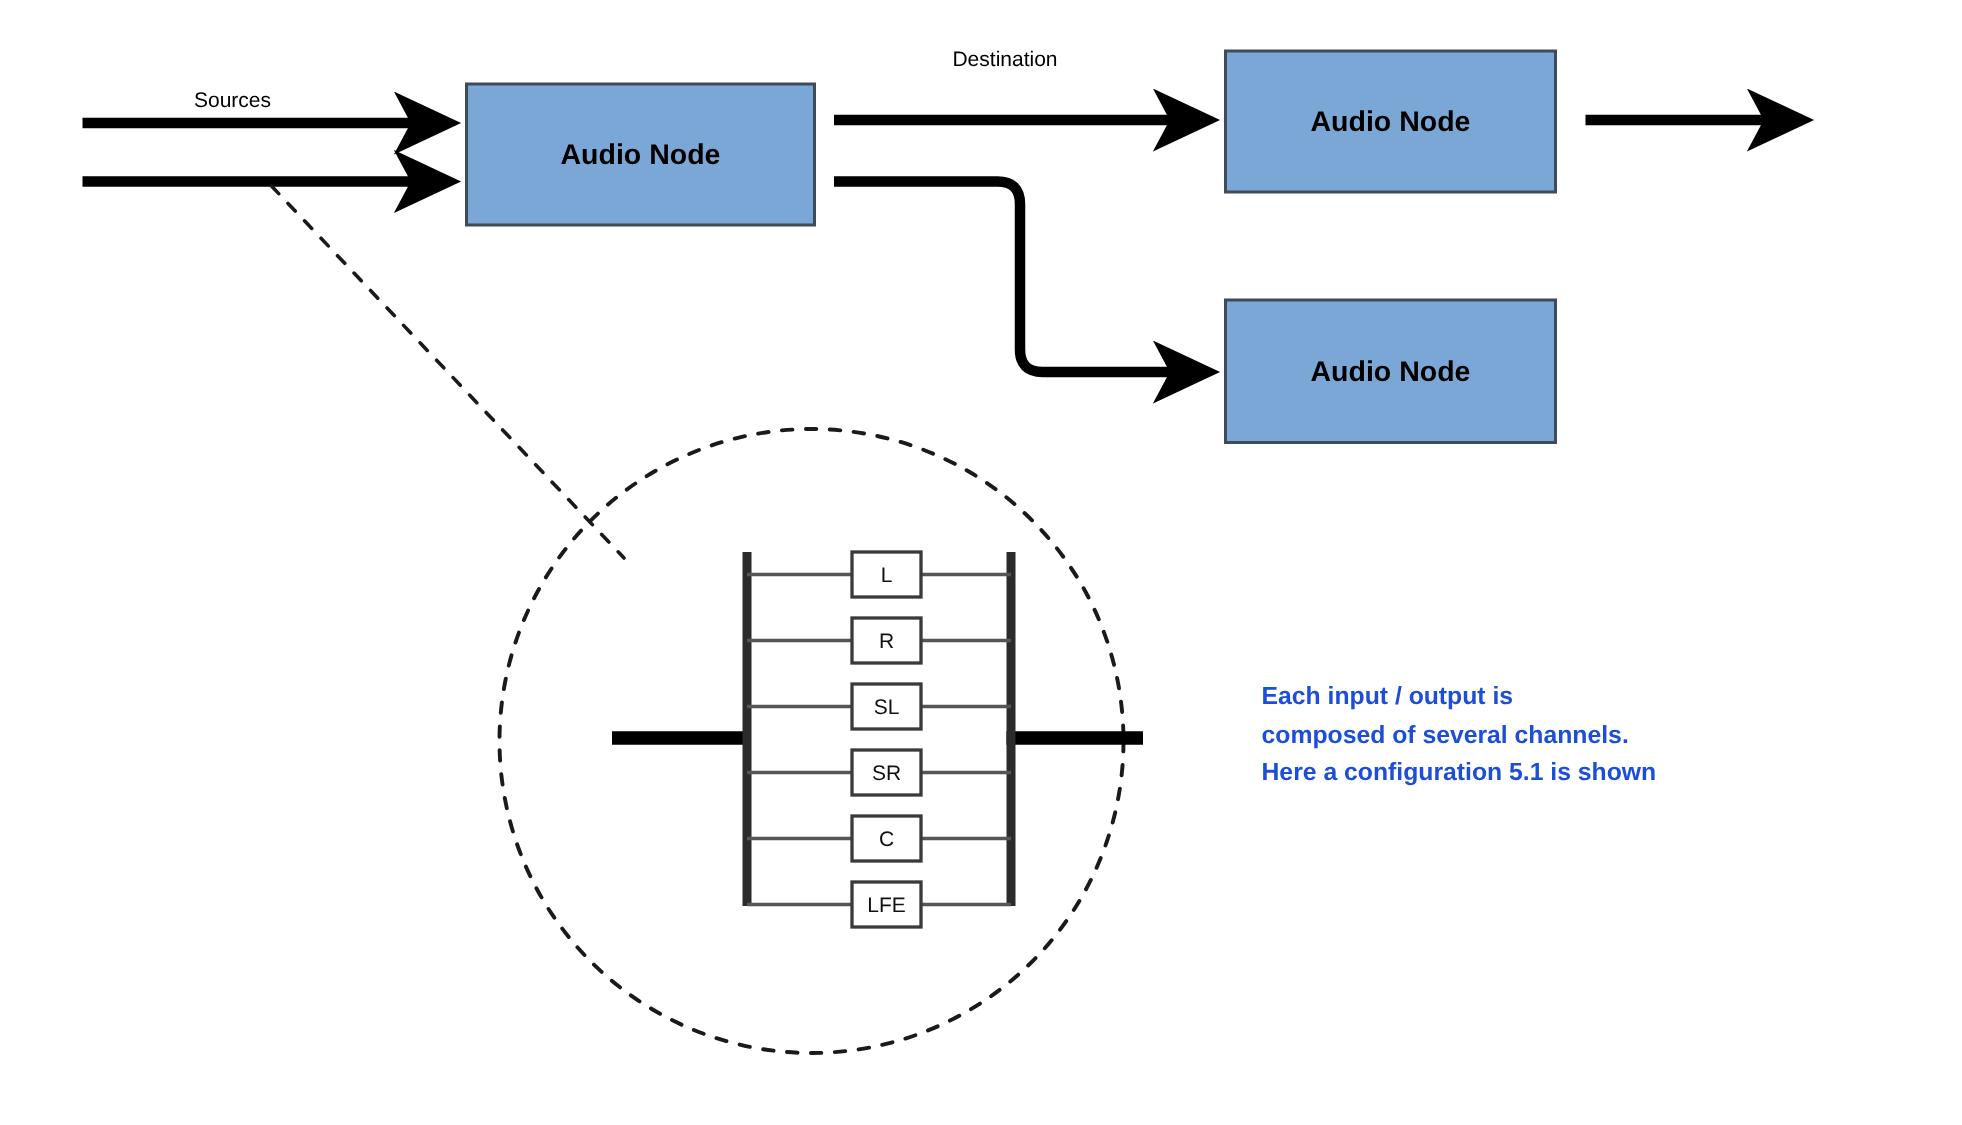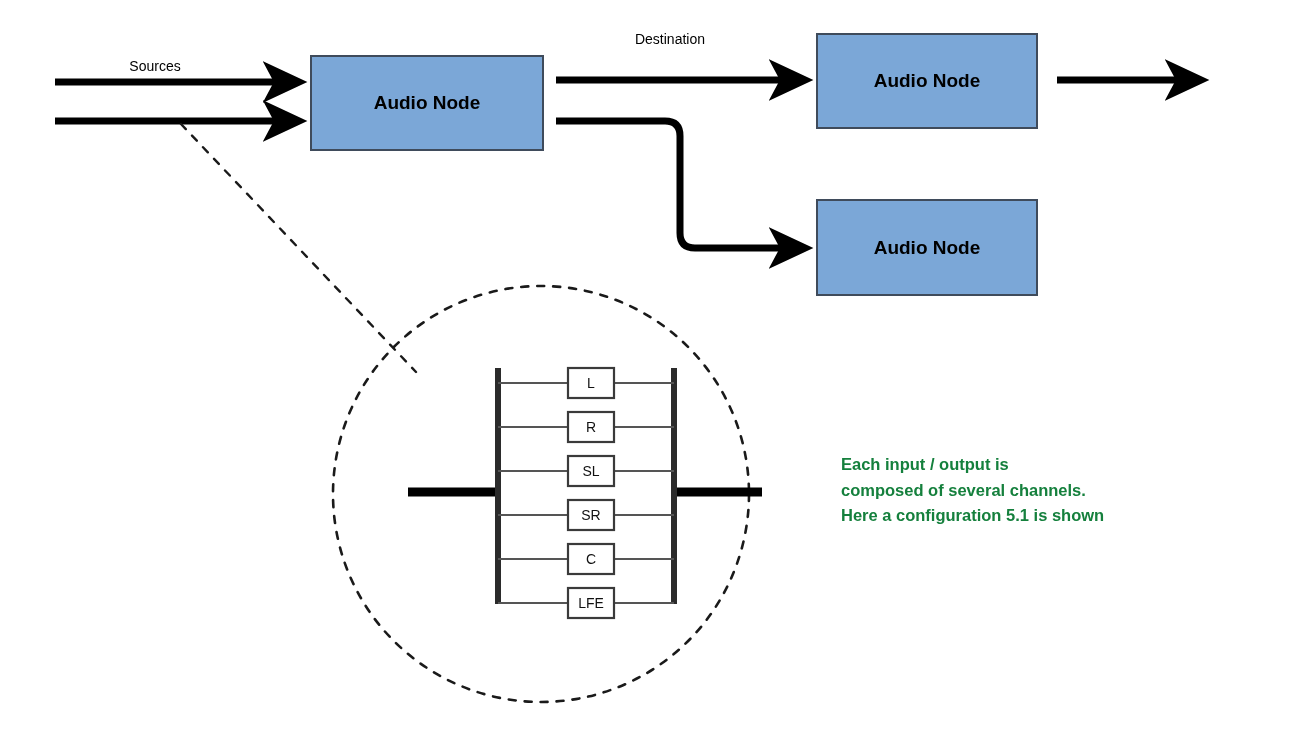--- a/index.html
+++ b/index.html
@@ -89,21 +89,21 @@
     font-weight: normal;
     fill: #111111;
     text-anchor: middle;
     dominant-baseline: middle;
   }
   .note-text {
     position: absolute;
     font-family: "Liberation Sans", sans-serif;
     font-size: 16.5px;
     font-weight: 600;
-    color: #15803d;
+    color: #1d4ed8;
     line-height: 1.55;
     white-space: pre;
   }
 </style>
 </head>
 <body>
 
 <div id="diagram-root">
 
   <svg class="canvas" viewBox="0 0 1308 750" xmlns="http://www.w3.org/2000/svg">

